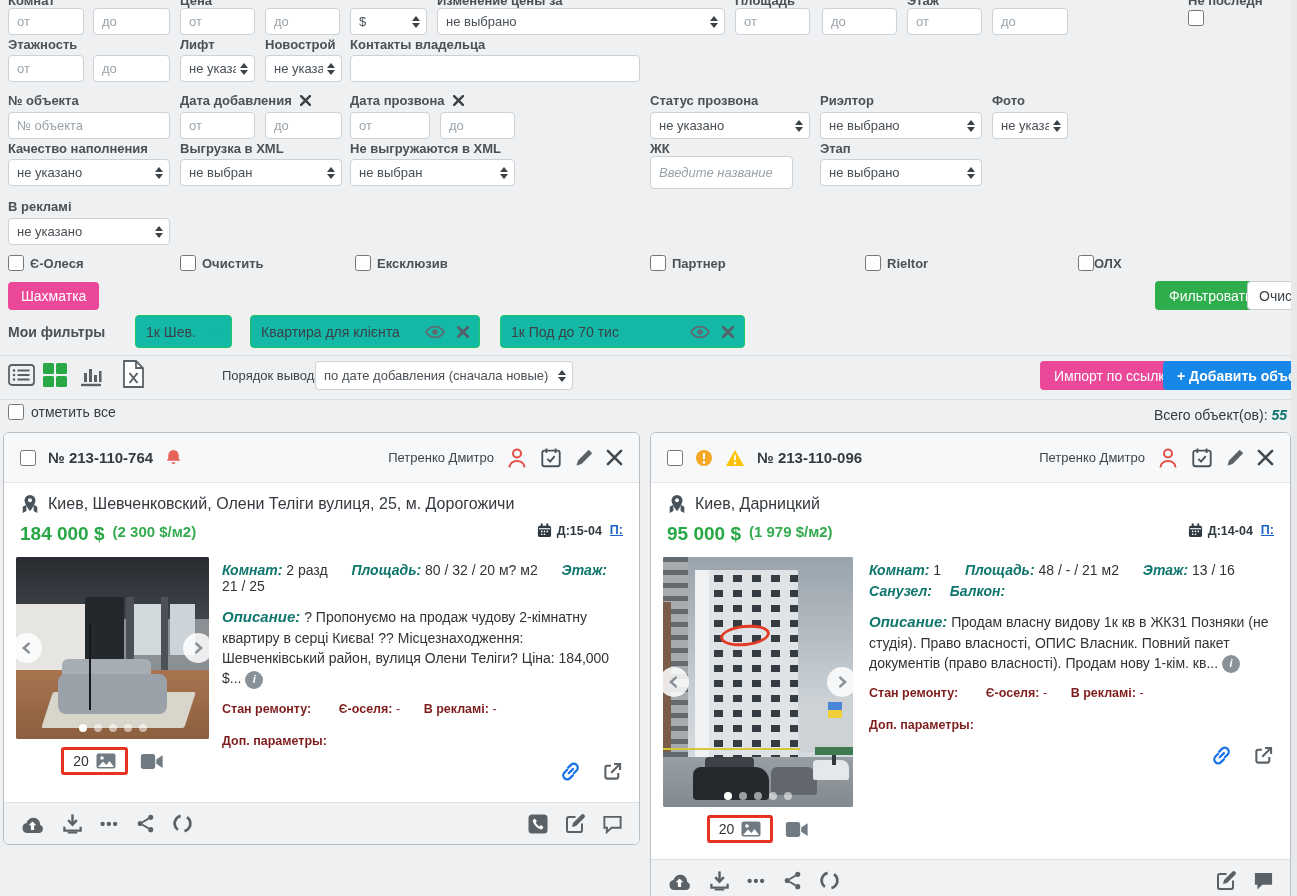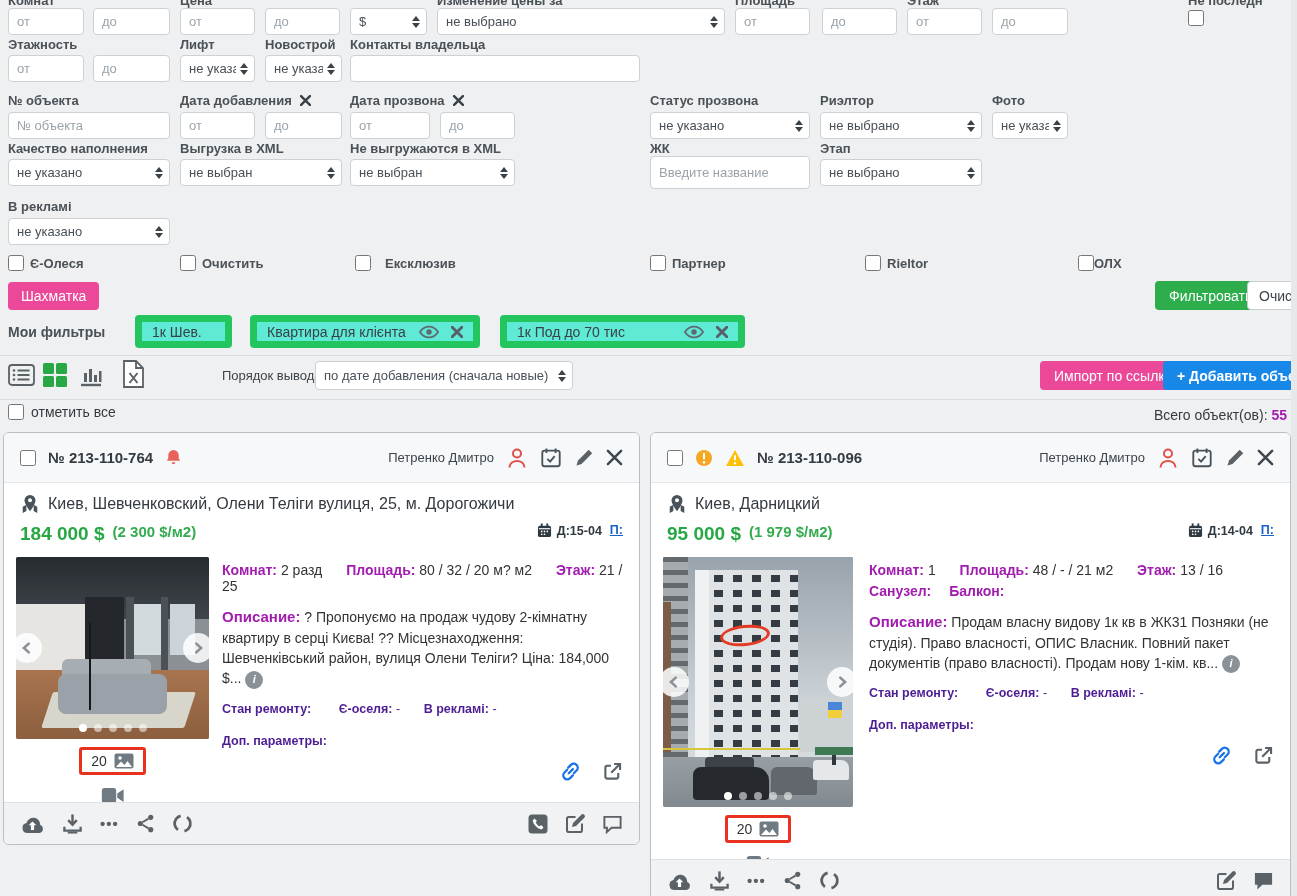--- a/index.html
+++ b/index.html
@@ -17,22 +17,22 @@
   .updn i{width:0;height:0;border-left:4px solid transparent;border-right:4px solid transparent;display:block;}
   .updn .u{border-bottom:5px solid #3b4248;}
   .updn .d{border-top:5px solid #3b4248;}
   .cb{width:16px;height:16px;margin:0;}
   .btn{display:inline-flex;align-items:center;justify-content:center;border-radius:4px;font-size:14px;
        cursor:pointer;border:1px solid transparent;box-sizing:border-box;white-space:nowrap;}
   .btn-teal{background:#ec4899;color:#fff;}
   .btn-green{background:#2dad4b;color:#fff;}
   .btn-blue{background:#1787e8;color:#fff;}
   .btn-light{background:#fff;color:#3c444b;border-color:#c9ced3;}
-  .chip{display:flex;align-items:center;gap:12px;height:33px;padding:0 10px;background:#5eead4;
-        border:7px solid #22c55e;border-radius:4px;box-sizing:border-box;cursor:pointer;}
+  .chip{display:flex;align-items:center;gap:12px;height:33px;padding:0 10px;background:#14b8a6;
+        border:1px solid #22c55e;border-radius:4px;box-sizing:border-box;cursor:pointer;}
   .chip .chip-label{font-size:14px;color:#3a4147;white-space:nowrap;flex:1;}
   .divider{position:absolute;left:0;right:0;height:1px;background:#d8dcdf;}
   .xsm{cursor:pointer;}
   
   .card{position:absolute;background:#fff;border:1px solid #b9bfc5;border-radius:6px;box-sizing:border-box;}
   .card-head{height:49px;display:flex;align-items:center;gap:12px;padding:0 16px;background:#f7f8f9;
              border-bottom:1px solid #e3e6e8;border-radius:5px 5px 0 0;}
   .cnum{font-size:15px;font-weight:bold;color:#333b42;white-space:nowrap;}
   .agent{margin-left:auto;font-size:13px;color:#3c454d;white-space:nowrap;}
   .addr{display:flex;align-items:center;gap:8px;padding:10px 16px 0;font-size:16px;color:#343a40;}
@@ -42,31 +42,31 @@
   .date-box{margin-left:auto;display:flex;align-items:center;gap:5px;font-size:12.5px;font-weight:bold;color:#2f3941;}
   .p-link{color:#1861c9;text-decoration:underline;font-weight:bold;font-size:12.5px;cursor:pointer;}
   .content{position:relative;padding:10px 16px 0 0;}
   .photo{position:absolute;left:12px;top:10px;border-radius:2px;overflow:hidden;background:#777;cursor:pointer;}
   .ph-layer{position:absolute;}
   .arr{position:absolute;top:50%;transform:translateY(-50%);width:30px;height:30px;border-radius:50%;
        background:rgba(255,255,255,.85);display:flex;align-items:center;justify-content:center;cursor:pointer;}
   .dots{position:absolute;bottom:7px;left:0;right:0;display:flex;justify-content:center;gap:7px;}
   .dot{width:8px;height:8px;border-radius:50%;background:rgba(255,255,255,.55);cursor:pointer;}
   .dot.on{background:#fff;}
-  .photo-badges{position:absolute;display:flex;align-items:center;justify-content:center;gap:12px;flex-direction:column;}
+  .photo-badges{position:absolute;display:flex;align-items:center;justify-content:center;gap:12px;}
   .count-badge{border:3px solid #e8321f;border-radius:3px;padding:3px 9px;display:flex;align-items:center;
                gap:7px;font-size:14px;color:#333;background:#fff;cursor:pointer;}
   .details{margin-left:218px;}
   .pline{font-size:14px;color:#333;margin-top:5px;}
-  .b{font-weight:bold;color:#a21caf;}
+  .b{font-weight:bold;color:#0f766e;font-style:italic;}
   .grp{margin-right:20px;}
   .desc{margin-top:12px;font-size:14px;line-height:1.45;color:#333;}
   .info{display:inline-flex;align-items:center;justify-content:center;width:18px;height:18px;border-radius:50%;
         background:#8a9299;color:#fff;font-size:11px;font-weight:bold;font-style:italic;vertical-align:middle;cursor:pointer;}
-  .mini{margin-top:13px;font-size:12.5px;color:#4c1d95;font-weight:bold;}
+  .mini{margin-top:13px;font-size:12.5px;color:#7f1d1d;font-weight:bold;}
   .mini .nv{font-weight:normal;}
   .extra{margin-top:18px;}
   .linkrow{display:flex;justify-content:flex-end;align-items:center;gap:20px;margin:12px 0 0;}
   .card-foot{position:absolute;left:0;right:0;bottom:0;height:42px;background:#f1f2f3;border-top:1px solid #dfe2e4;
              border-radius:0 0 5px 5px;display:flex;align-items:center;gap:17px;padding:0 16px;box-sizing:border-box;}
   .foot-right{margin-left:auto;display:flex;align-items:center;gap:16px;}
   .ellip{font-size:15px;letter-spacing:1px;color:#5a6268;font-weight:bold;cursor:pointer;line-height:10px;}
   .icon{cursor:pointer;display:inline-flex;}
   .total{font-size:14px;color:#343a40;}
   .scroll-track{position:absolute;right:0;top:0;width:6px;height:896px;background:#e6e8ea;}
@@ -193,21 +193,21 @@
           <i class="d"></i>
         </span>
     </div>
     <div class="sel abs" style="left:350px;top:159px;width:165px">
       <span class="txt">не выбран</span>
       <span class="updn">
           <i class="u"></i>
           <i class="d"></i>
         </span>
     </div>
-    <input class="inp abs" style="left: 650px; top: 156px; width: 160px; height: 33px;" placeholder="Введите название">
+    <input class="inp abs" style="left: 650px; top: 156px; width: 143px; height: 33px; font-style: italic;" placeholder="Введите название">
     <div class="sel abs" style="left:820px;top:159px;width:162px">
       <span class="txt">не выбрано</span>
       <span class="updn">
           <i class="u"></i>
           <i class="d"></i>
         </span>
     </div>
 
     <div class="lbl abs" style="left:8px;top:199px">В рекламі</div>
     <div class="sel abs" style="left:8px;top:218px;width:162px">
@@ -219,21 +219,21 @@
     </div>
 
     <label class="abs" style="left:8px;top:255px;display:flex;align-items:center;gap:6px">
       <input type="checkbox" class="cb" style="">
       <span class="lbl">Є-Олеся</span>
     </label>
     <label class="abs" style="left:180px;top:255px;display:flex;align-items:center;gap:6px">
       <input type="checkbox" class="cb" style="">
       <span class="lbl">Очистить</span>
     </label>
-    <label class="abs" style="left:355px;top:255px;display:flex;align-items:center;gap:14px">
+    <label class="abs" style="left:355px;top:255px;display:flex;align-items:center;gap:6px">
       <input type="checkbox" class="cb" style="">
       <span class="lbl">Ексклюзив</span>
     </label>
     <label class="abs" style="left:650px;top:255px;display:flex;align-items:center;gap:6px">
       <input type="checkbox" class="cb" style="">
       <span class="lbl">Партнер</span>
     </label>
     <label class="abs" style="left:865px;top:255px;display:flex;align-items:center;gap:6px">
       <input type="checkbox" class="cb" style="">
       <span class="lbl">Rieltor</span>

